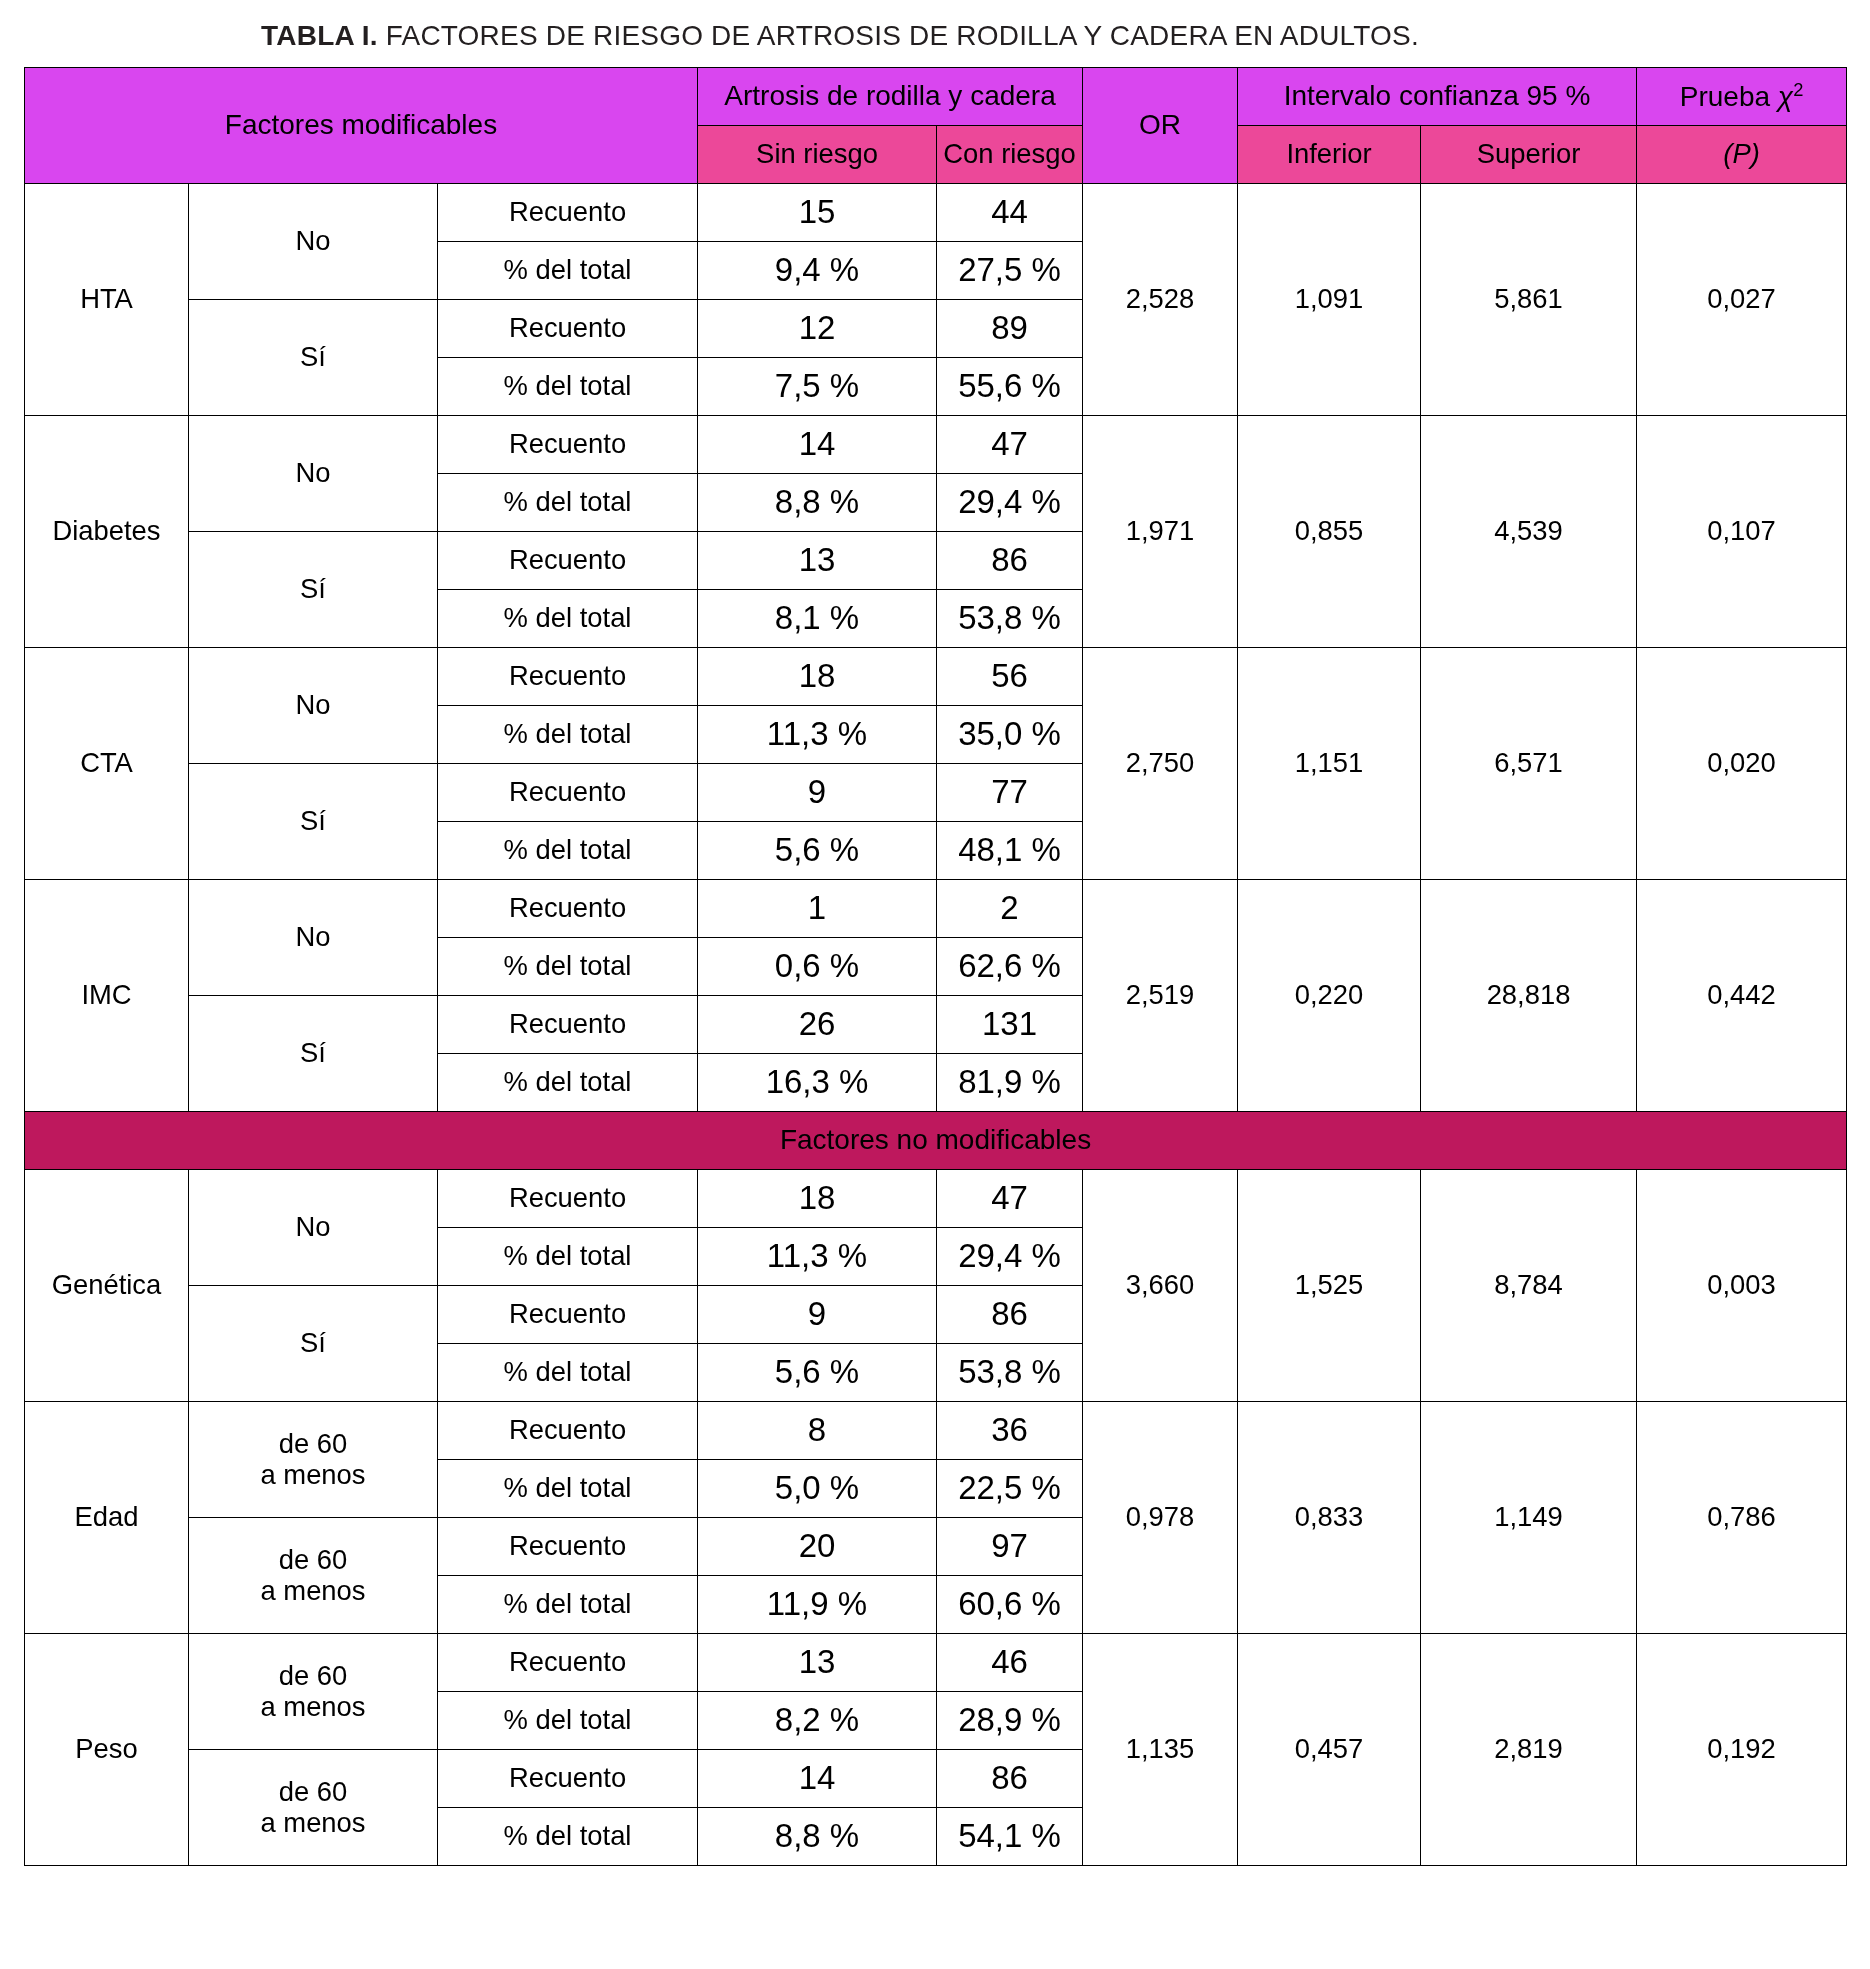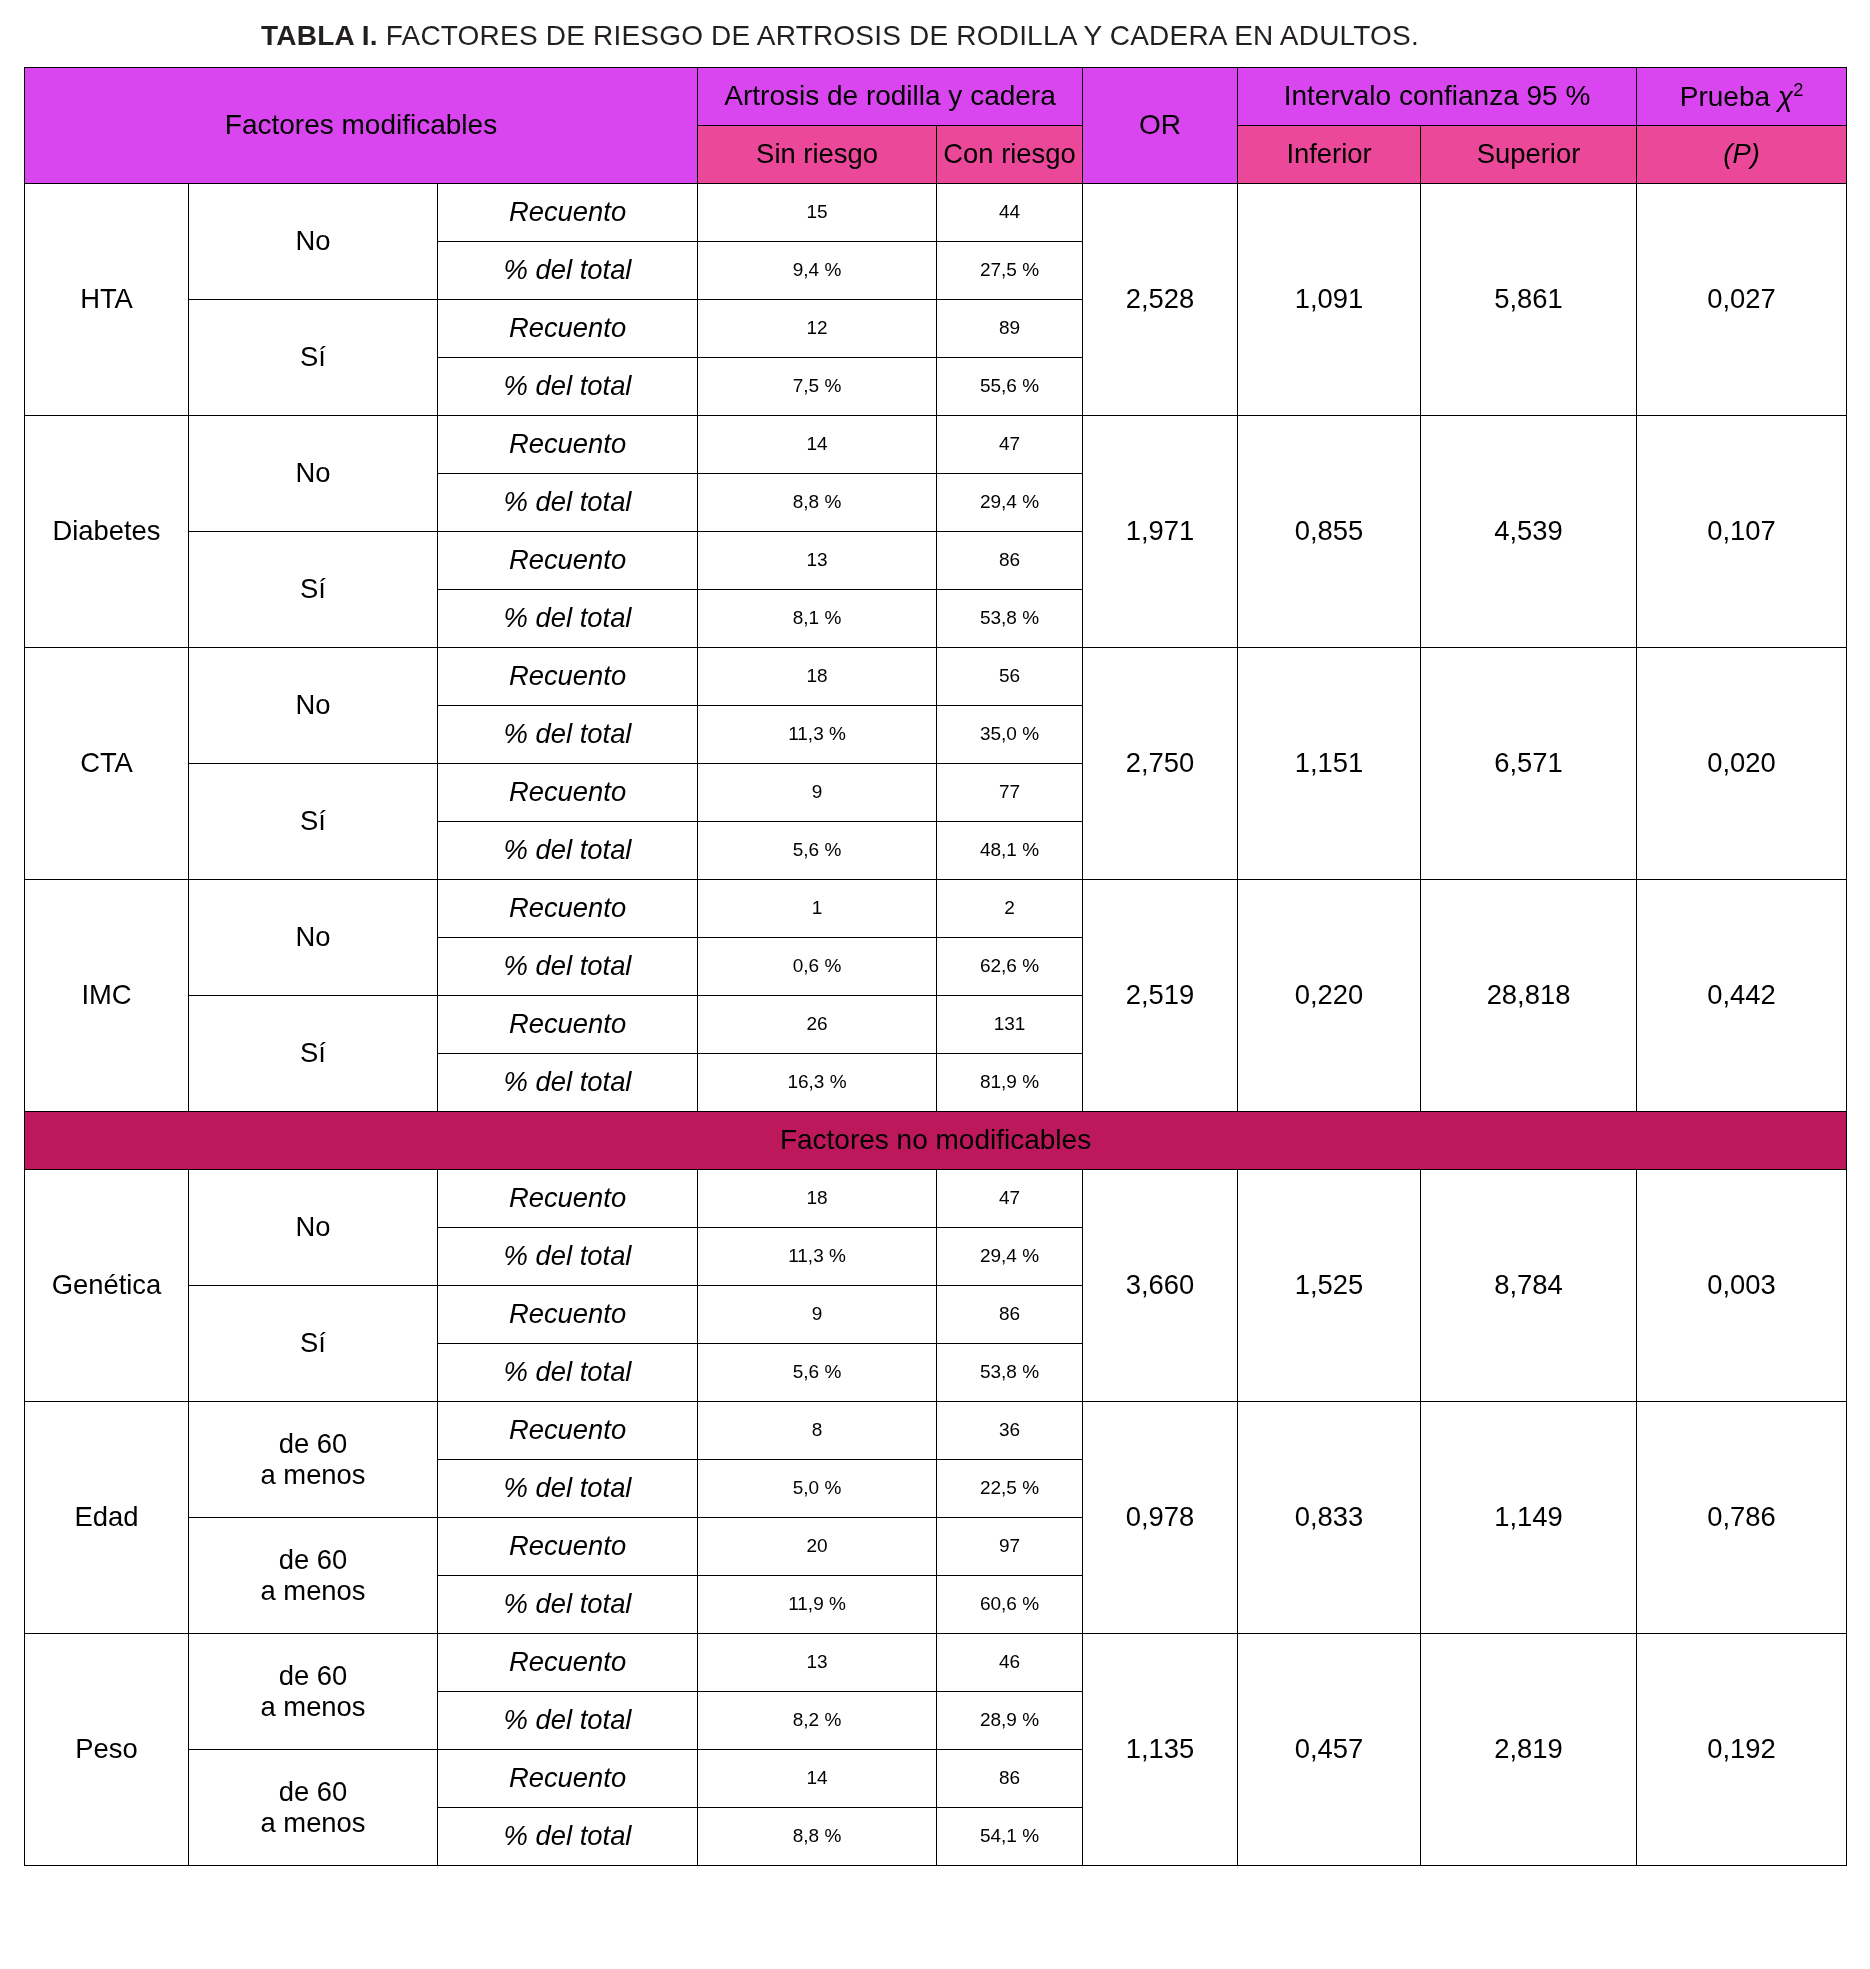--- a/index.html
+++ b/index.html
@@ -61,24 +61,23 @@
   }
   td.factor {
     font-size: 27.4px;
   }
   td.level {
     font-size: 27.4px;
     line-height: 1.15;
   }
   td.metric {
     font-size: 27.4px;
-    font-style: italic;
   }
   td.num {
-    font-size: 19px;
+    font-size: 33px;
   }
   td.stat {
     font-size: 27.4px;
   }
   .chi-glyph {
     font-style: italic;
   }
   .sup {
     font-size: 18.3px;
     vertical-align: super;

